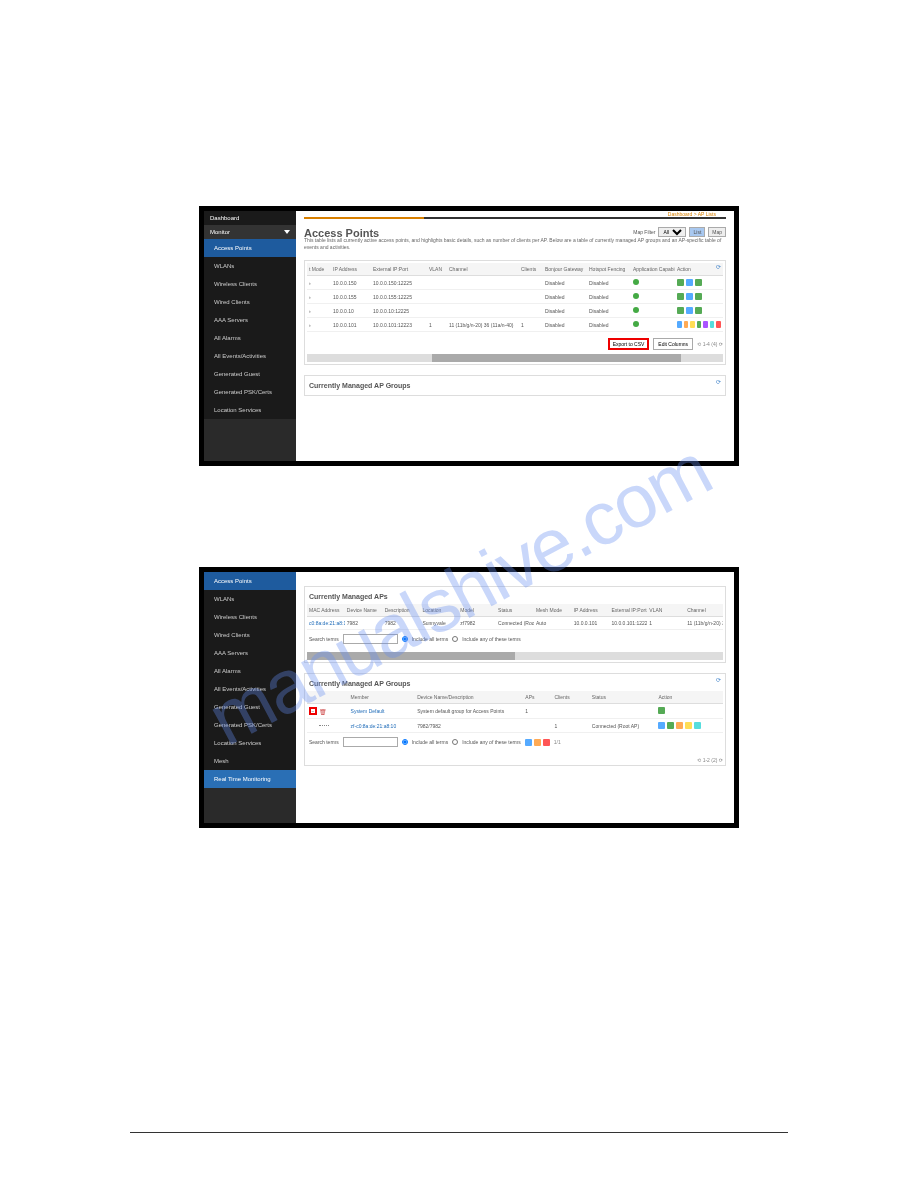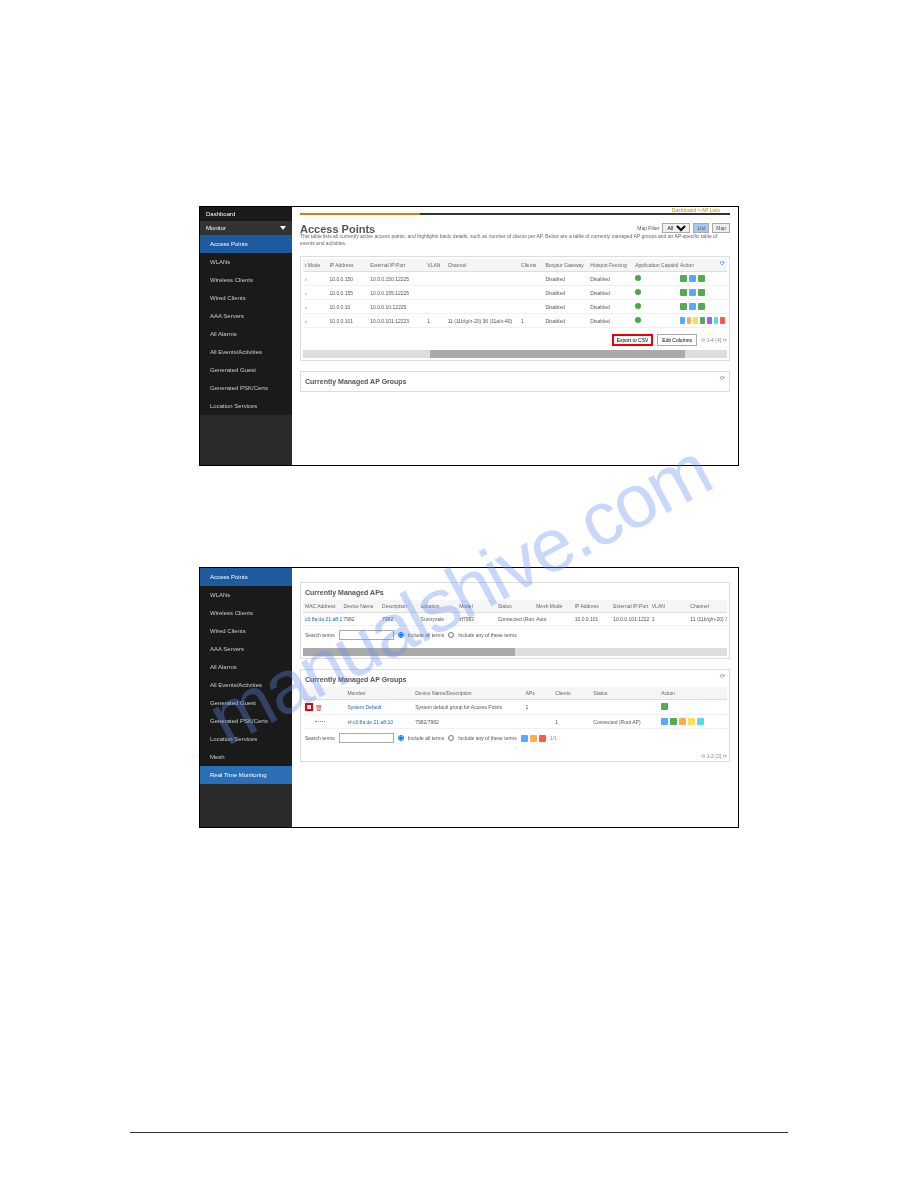--- a/index.html
+++ b/index.html
@@ -1,18 +1,18 @@
 <!DOCTYPE html>
 <html><head>
 <meta charset="utf-8">
 <style>
 * { box-sizing: border-box; margin: 0; padding: 0; font-family: Arial, sans-serif; }
 body { background: #fff; width: 918px; height: 1188px; position: relative; }
 
-.screenshot { position: absolute; border: 1px solid #000000; background: #f0f0f0; display: flex; }
+.screenshot { position: absolute; border: 5px solid #000000; background: #f0f0f0; display: flex; }
 .shot1 { left: 199px; top: 206px; width: 540px; height: 260px; }
 .shot2 { left: 199px; top: 567px; width: 540px; height: 261px; }
 
 .sidebar { width: 92px; background: #2a2a2a; flex-shrink: 0; }
 .side-top { height: 14px; background: #1a1a1a; color: #fff; font-size: 6px; padding: 4px 6px; }
 .side-top.sub { background: #333; display: flex; justify-content: space-between; align-items: center; }
 .side-panel { background: #1a1a1a; }
 .side-item { color: #ccc; font-size: 6px; padding: 6px 10px; cursor: pointer; }
 .side-item.active { background: #1e5b9e; color: #fff; }
 .side-item.active2 { background: #2a6fb5; color: #fff; }

